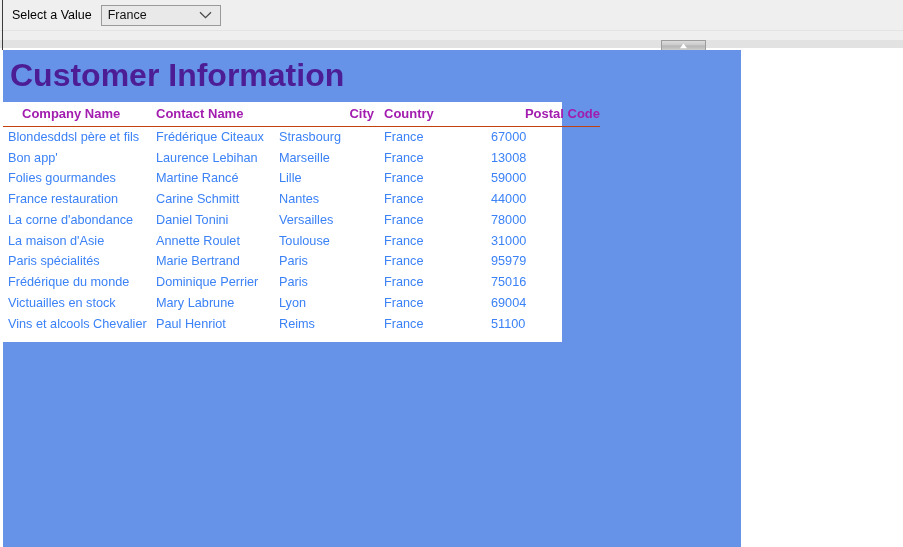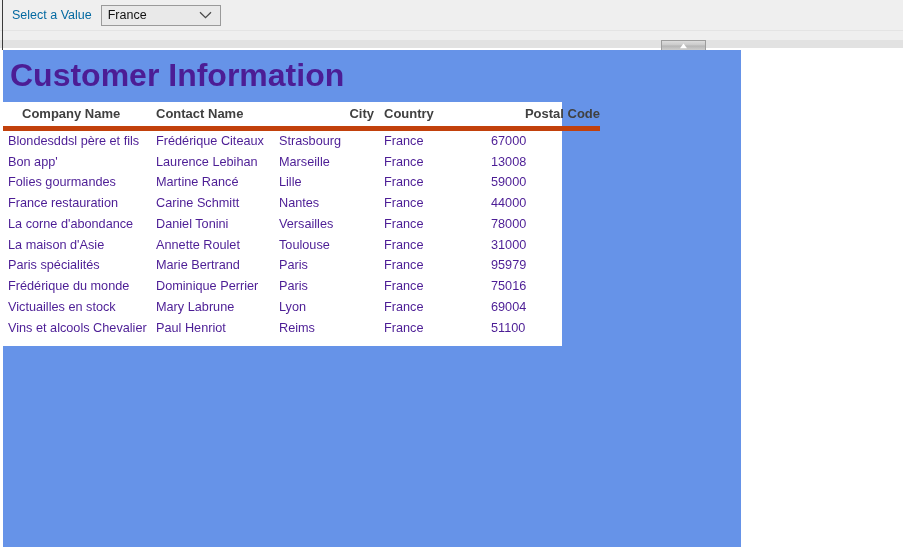--- a/index.html
+++ b/index.html
@@ -26,21 +26,21 @@
     box-sizing: border-box;
   }
   #toolbar-inner {
     display: flex;
     align-items: center;
     height: 100%;
     padding-left: 12px;
   }
   #select-label {
     font-size: 12.5px;
-    color: #0369a1;
+    color: #000000;
     margin-right: 9px;
     white-space: nowrap;
   }
   #value-select {
     position: relative;
     width: 120px;
     height: 21px;
     background: #e9e9e9;
     border: 1px solid #9a9a9a;
     box-sizing: border-box;
@@ -131,33 +131,33 @@
   }
   table#data-table {
     border-collapse: collapse;
     width: 559px;
     table-layout: fixed;
     font-size: 12.7px;
     color: #22262a;
   }
   table#data-table th {
     font-weight: bold;
-    color: #404040;
+    color: #a21caf;
     font-size: 13px;
     padding: 4px 0 5px 0;
-    border-bottom: 5px solid #c2410c;
+    border-bottom: 1px solid #c2410c;
     vertical-align: bottom;
     white-space: nowrap;
     overflow: hidden;
   }
   table#data-table td {
     padding: 3px 0 3px 0;
     vertical-align: top;
     line-height: 1.16;
-    color: #4c1d95;
+    color: #3b82f6;
   }
   
   .col-company  { width: 134px; text-align: left;  padding-left: 5px !important; }
   .col-contact  { width: 123px; text-align: left;  padding-left: 0 !important; }
   .col-city     { width: 95px;  }
   .col-country  { width: 98px;  }
   .col-postal   { width: 109px; }
 
   th.col-company { text-align: left;  padding-left: 19px !important; }
   th.col-contact { text-align: left;  }

